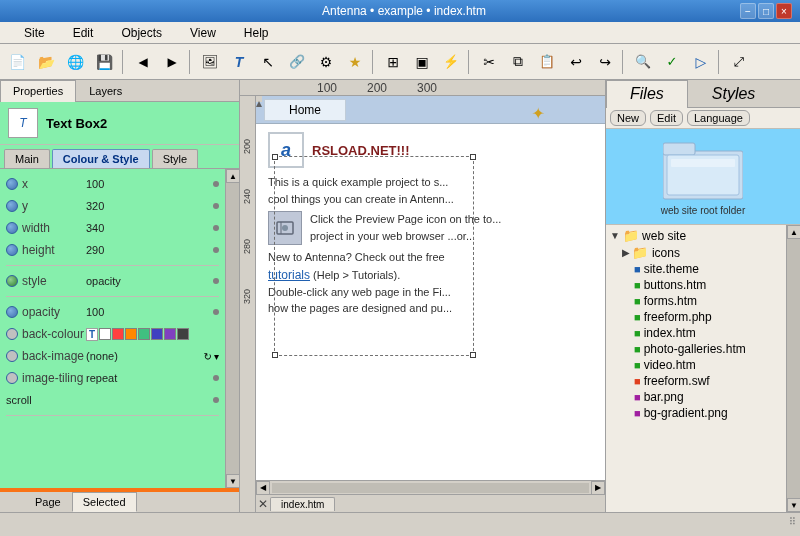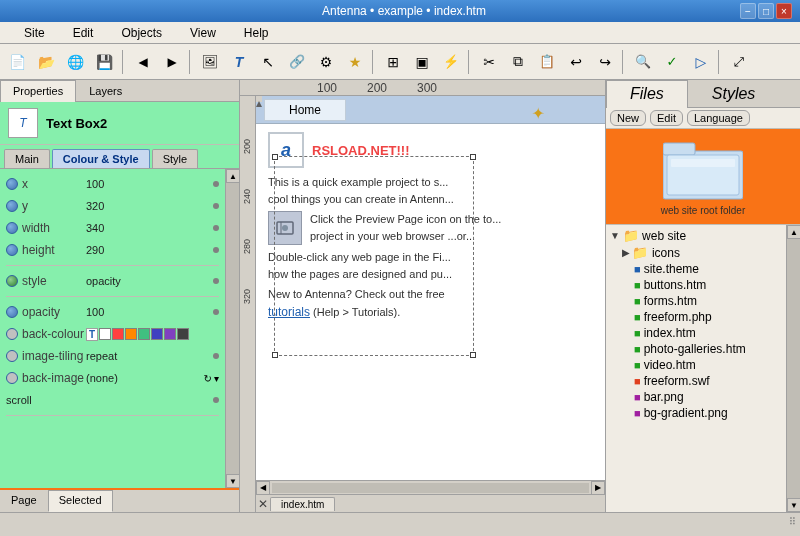--- a/index.html
+++ b/index.html
@@ -187,23 +187,24 @@
       border: 1px solid #a0a0a0;
       padding: 0 2px;
       background: white;
     }
 
     .prop-sep { height: 1px; background: #c0bdb5; margin: 4px 6px; }
 
     
     .bottom-tabs {
       display: flex;
-      border-top: 2px solid #f97316;
+      border-top: 4px solid #f97316;
       background: #d4d0c8;
       height: 24px;
+      padding-left: 24px;
     }
     .bottom-tab {
       padding: 3px 10px;
       cursor: pointer;
       border: 1px solid transparent;
       font-size: 11px;
     }
     .bottom-tab.active {
       background: #f0ece4;
       border-color: #a0a0a0;
@@ -261,21 +262,21 @@
       background: #e8e4dc;
       border: 1px solid #a0a0a0;
       border-radius: 6px;
       font-size: 11px;
     }
     .folder-preview {
       padding: 8px;
       display: flex;
       flex-direction: column;
       align-items: center;
-      background: #f97316;
+      background: #7dd3fc;
       border-bottom: 1px solid #c0bdb5;
     }
     .folder-img {
       width: 80px; height: 64px;
       position: relative;
       margin-bottom: 4px;
     }
     .folder-label { font-size: 10px; color: #303030; text-align: center; }
 
     .file-tree {
@@ -576,36 +577,36 @@
               <div class="swatch" style="background:#4040c0;"></div>
               <div class="swatch" style="background:#8040c0;"></div>
               <div class="swatch" style="background:#404040;"></div>
             </div>
           </div>
         </div>
 
         <div class="prop-row">
           <div class="prop-label">
             <div class="prop-circle" style="background:#c0c0c0;"></div>
-            <span>image-tiling</span>
-          </div>
-          <div class="prop-value">repeat</div>
-          <div class="prop-dot"></div>
-        </div>
-
-        <div class="prop-row">
-          <div class="prop-label">
-            <div class="prop-circle" style="background:#c0c0c0;"></div>
             <span>back-image</span>
           </div>
           <div class="prop-value">(none)</div>
           <div style="display:flex;gap:2px;align-items:center;">
             <div style="font-size:10px;cursor:pointer;">↻</div>
             <div style="font-size:10px;cursor:pointer;">▾</div>
           </div>
+        </div>
+
+        <div class="prop-row">
+          <div class="prop-label">
+            <div class="prop-circle" style="background:#c0c0c0;"></div>
+            <span>image-tiling</span>
+          </div>
+          <div class="prop-value">repeat</div>
+          <div class="prop-dot"></div>
         </div>
 
         <div class="prop-row">
           <div class="prop-value">scroll</div>
           <div class="prop-dot"></div>
         </div>
 
         <div class="prop-sep"></div>
 
 
@@ -656,39 +657,39 @@
           <div style="background:#b8cce4;height:28px;display:flex;align-items:center;padding:0 8px;border-bottom:1px solid #a0b0c0;">
             <div style="background:#e8f0f8;border:1px solid #c0ccd8;padding:3px 24px;font-size:12px;">Home</div>
           </div>
 
           <div style="position:absolute;top:8px;right:60px;font-size:16px;color:#d0a020;">✦</div>
 
           <div style="padding:8px 12px;margin-top:0;">
 
             <div style="display:flex;align-items:center;gap:8px;margin-bottom:6px;">
               <div style="width:36px;height:36px;border:2px solid #c0c8d0;background:white;display:flex;align-items:center;justify-content:center;font-style:italic;font-size:18px;color:#2060b0;font-weight:bold;">a</div>
-              <div style="font-size:13px;font-weight:bold;color:#ef4444;">RSLOAD.NET!!!</div>
+              <div style="font-size:13px;font-weight:bold;color:#7f1d1d;">RSLOAD.NET!!!</div>
             </div>
 
             <p style="font-size:11px;color:#303030;line-height:1.5;margin-bottom:4px;">This is a quick example project to s...<br>cool things you can create in Antenn...</p>
 
             <div style="display:flex;align-items:flex-start;gap:8px;margin-bottom:4px;">
               <div style="width:34px;height:34px;background:#c0c8d8;border:1px solid #9098a8;display:flex;align-items:center;justify-content:center;flex-shrink:0;">
                 <svg width="20" height="20" viewBox="0 0 20 20">
                     <rect x="2" y="4" width="16" height="12" rx="1" fill="none" stroke="#606878" stroke-width="1.5"></rect>
                     <path d="M6,4 L6,16" stroke="#606878" stroke-width="1"></path>
                     <circle cx="10" cy="10" r="3" fill="#8090a0"></circle>
                   </svg>
               </div>
               <p style="font-size:11px;color:#303030;line-height:1.5;">Click the Preview Page icon on the to...<br>project in your web browser ...or...</p>
             </div>
 
+            <p style="font-size:11px;color:#303030;line-height:1.5;">New to Antenna? Check out the free<br><span class="tutorials-link">tutorials</span> (Help &gt; Tutorials).</p>
+
             <p style="font-size:11px;color:#303030;line-height:1.5;margin-bottom:4px;">Double-click any web page in the Fi...<br>how the pages are designed and pu...</p>
-
-            <p style="font-size:11px;color:#303030;line-height:1.5;">New to Antenna? Check out the free<br><span class="tutorials-link">tutorials</span> (Help &gt; Tutorials).</p>
 
             <div style="position:absolute;left:18px;top:60px;width:200px;height:200px;border:1px dashed #707070;pointer-events:none;">
               <div style="position:absolute;left:-3px;top:-3px;width:6px;height:6px;background:white;border:1px solid #404040;"></div>
               <div style="position:absolute;right:-3px;top:-3px;width:6px;height:6px;background:white;border:1px solid #404040;"></div>
               <div style="position:absolute;left:-3px;bottom:-3px;width:6px;height:6px;background:white;border:1px solid #404040;"></div>
               <div style="position:absolute;right:-3px;bottom:-3px;width:6px;height:6px;background:white;border:1px solid #404040;"></div>
             </div>
           </div>
         </div>
 

